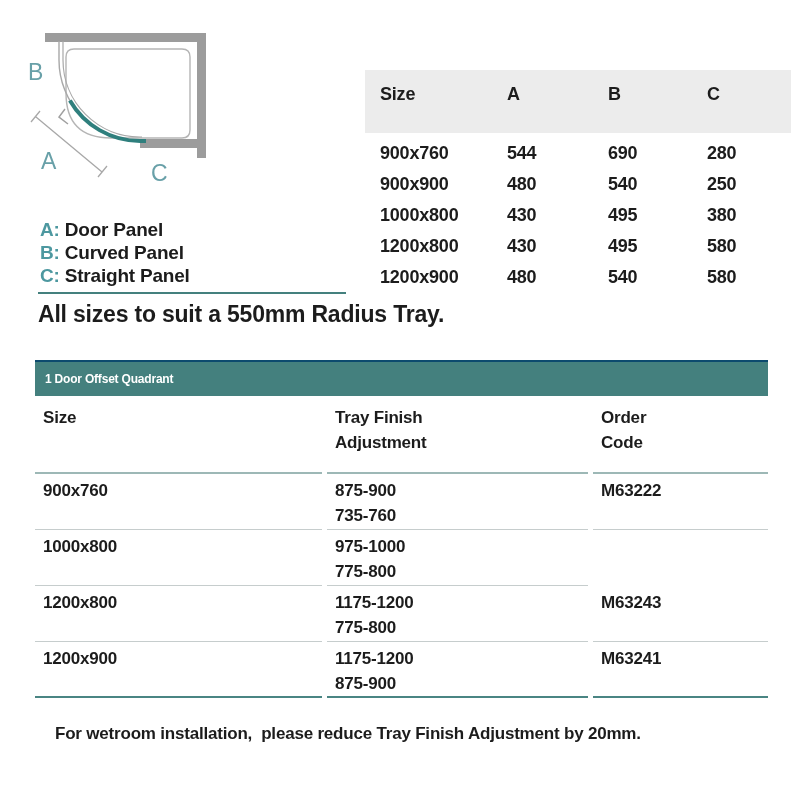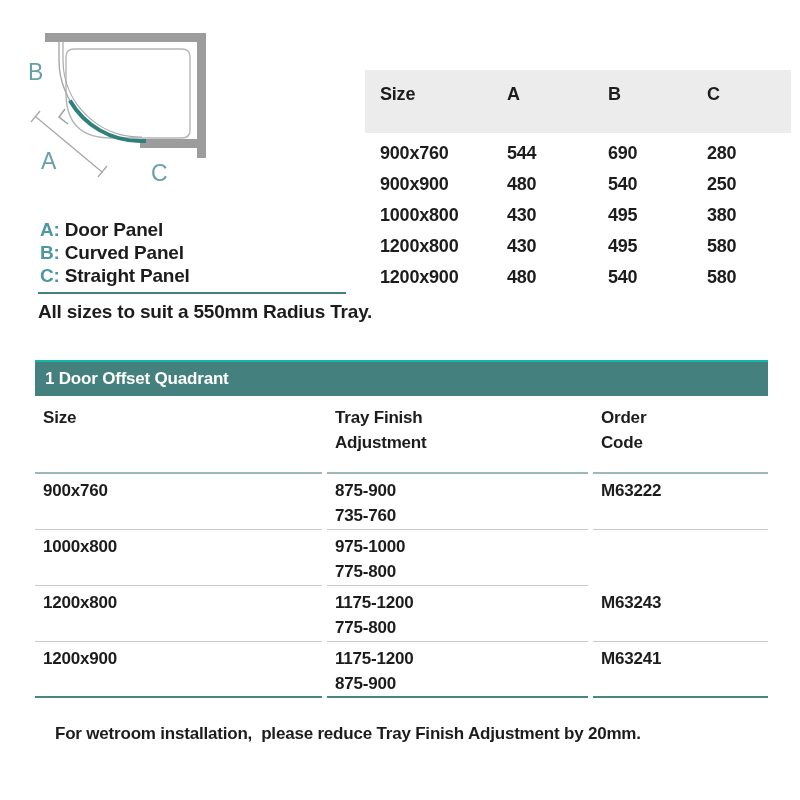--- a/index.html
+++ b/index.html
@@ -7,32 +7,32 @@
     width:800px;height:800px;position:relative;background:#ffffff;
     font-family:"Liberation Sans", sans-serif;color:#1c1c1c;
     letter-spacing:-0.2px;overflow:hidden;
   }
   
   .diagram{position:absolute;left:15px;top:20px;width:200px;height:180px;}
   
   .legend{position:absolute;left:40px;top:218px;font-size:19px;font-weight:700;line-height:23px;}
   .legend .key{color:#4d98a0;}
   .divider{position:absolute;left:38px;top:292px;width:308px;height:2px;background:#44807e;}
-  .tray-note{position:absolute;left:38px;top:301px;font-size:19px;font-weight:700;}
+  .tray-note{position:absolute;left:38px;top:301px;font-size:23px;font-weight:700;}
   
   .dims{position:absolute;left:365px;top:70px;width:426px;font-size:18px;font-weight:700;}
   .dims-header{background:#ececec;height:63px;display:grid;grid-template-columns:127px 101px 99px 1fr;
     padding-left:15px;box-sizing:border-box;align-items:start;}
   .dims-header span{padding-top:14px;}
   .dims-body{padding-top:5px;}
   .dim-row{display:grid;grid-template-columns:127px 101px 99px 1fr;padding-left:15px;height:31px;align-items:center;}
   
   .product{position:absolute;left:35px;top:360px;width:733px;font-size:17px;font-weight:700;}
-  .product-title{background:#44807e;border-top:2px solid #14b8a6;height:36px;box-sizing:border-box;
-    color:#ffffff;line-height:34px;padding-left:10px;font-size:17px;}
+  .product-title{background:#44807e;border-top:2px solid #0c4a6e;height:36px;box-sizing:border-box;
+    color:#ffffff;line-height:34px;padding-left:10px;font-size:12px;}
   .product-header{display:grid;grid-template-columns:287px 261px 1fr;column-gap:5px;height:78px;box-sizing:border-box;}
   .product-header .hcell{padding:9px 0 0 8px;line-height:25px;border-bottom:2px solid #9db8b6;}
   .prow{display:grid;grid-template-columns:287px 261px 1fr;column-gap:5px;height:56px;box-sizing:border-box;}
   .prow .cell{padding:4px 0 0 8px;line-height:25px;border-bottom:1px solid #c6cdcd;}
   .prow.last .cell{border-bottom:2px solid #4a8583;}
   .footnote{position:absolute;left:55px;top:724px;font-size:17px;font-weight:700;white-space:pre-wrap;}
 </style>
 </head>
 <body>
 

